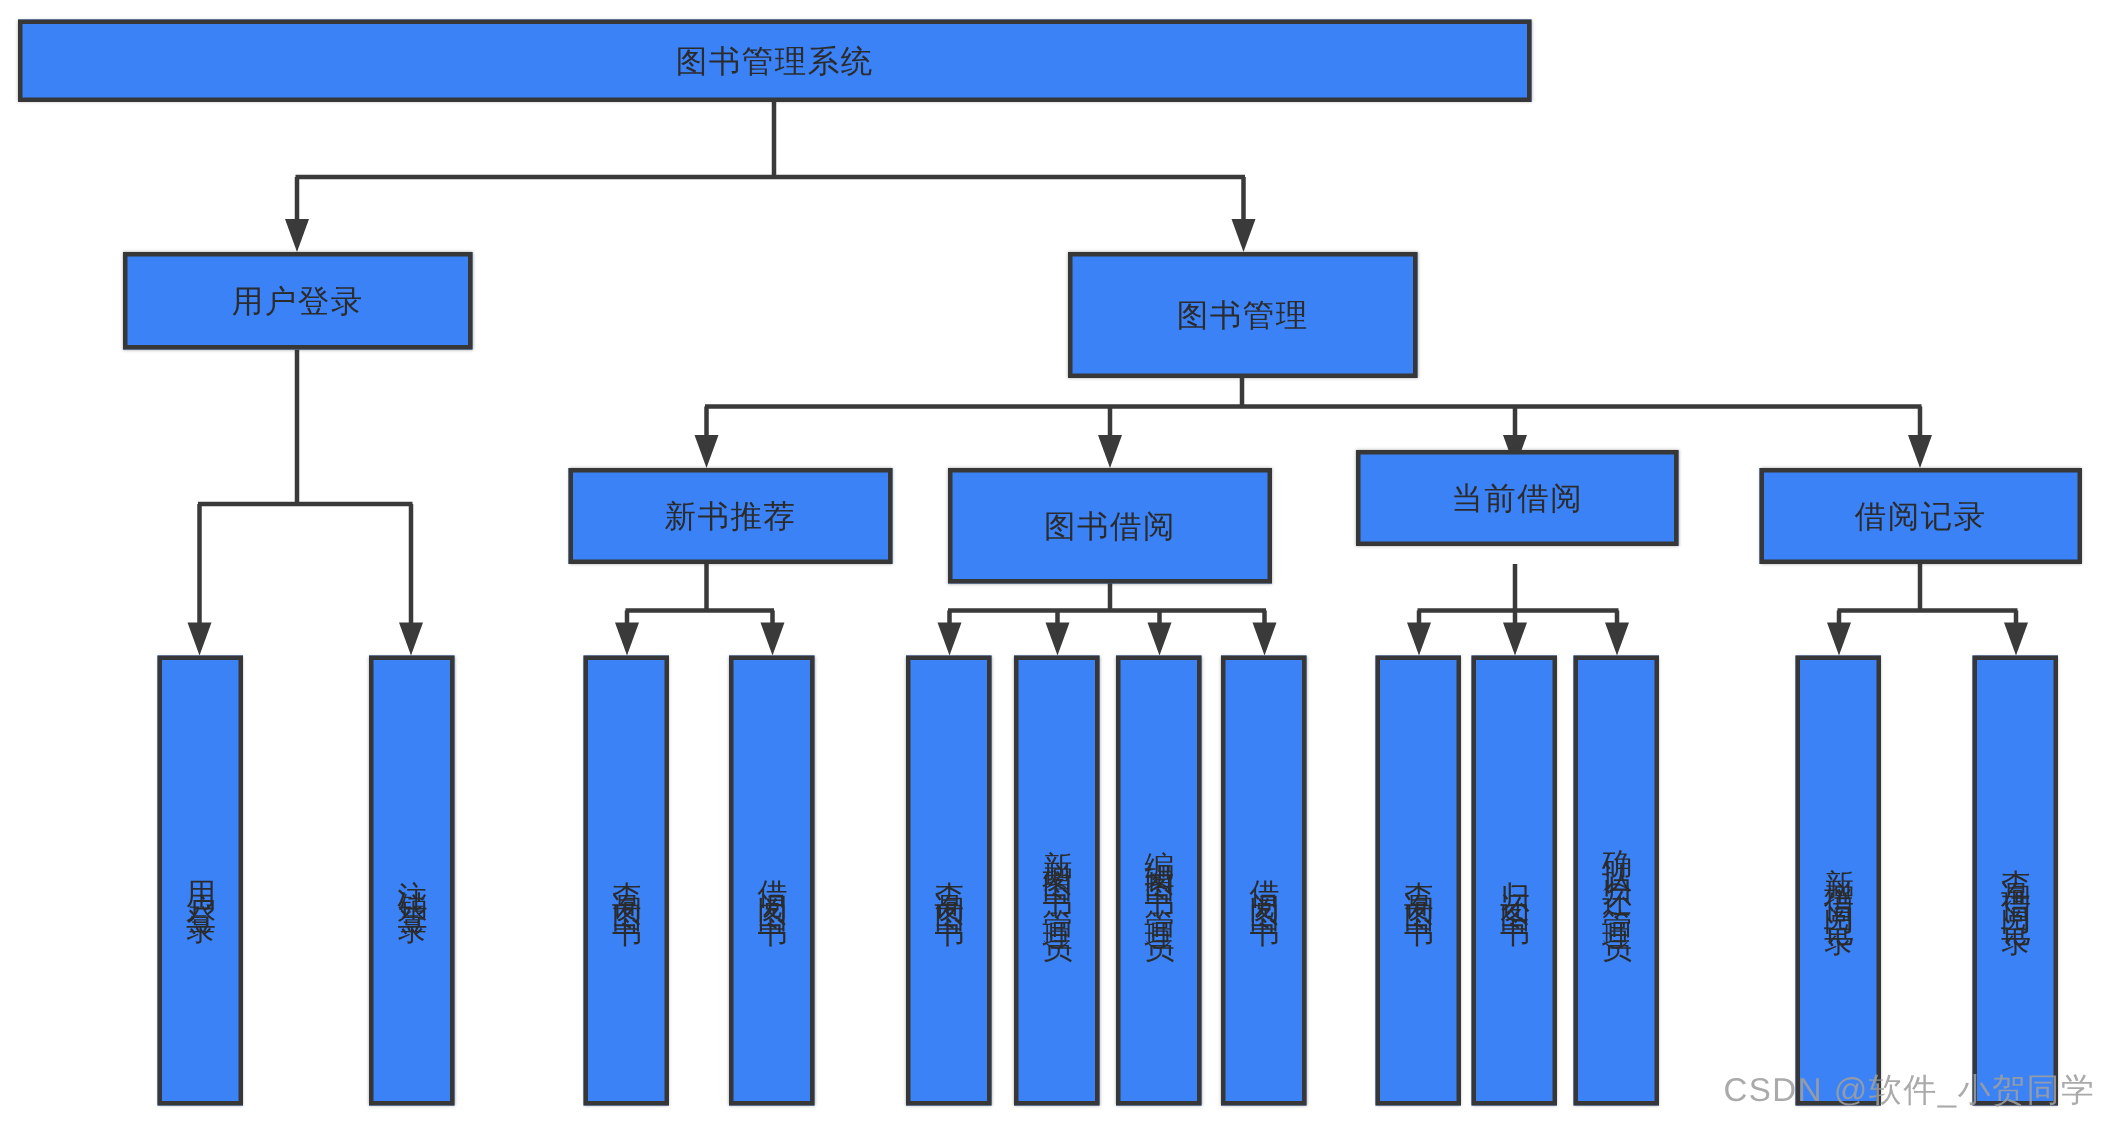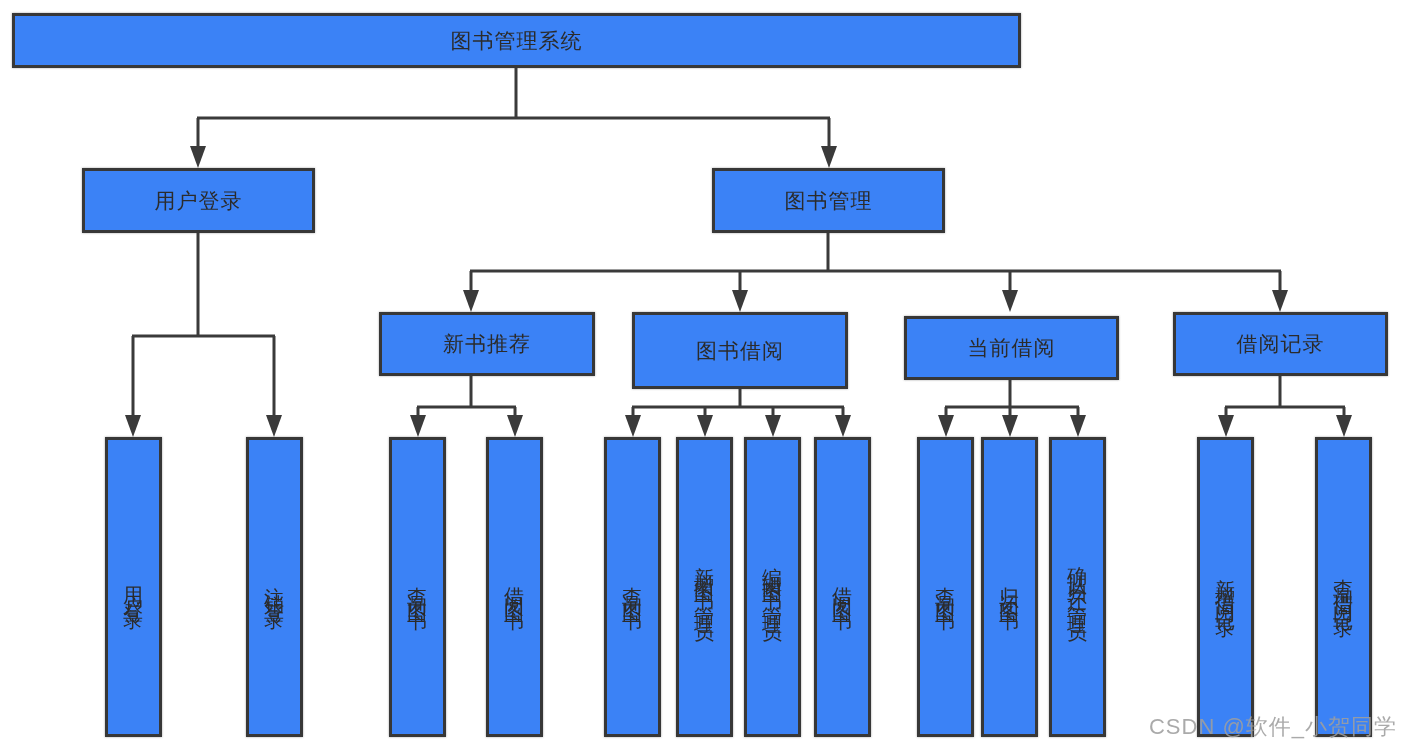--- a/index.html
+++ b/index.html
@@ -92,31 +92,31 @@
     </g>
   </svg>
 
   <div class="node h" style="left:12px;top:13px;width:1009px;height:55px;">
     <span>图书管理系统</span>
   </div>
 
   <div class="node h" style="left:82px;top:168px;width:233px;height:65px;">
     <span>用户登录</span>
   </div>
-  <div class="node h" style="left:712px;top:168px;width:233px;height:65px;text-align:right;">
+  <div class="node h" style="left:712px;top:168px;width:233px;height:84px;text-align:right;">
     <span>图书管理</span>
   </div>
 
   <div class="node h" style="left:363px;top:312px;width:216px;height:64px;margin-left:16px;">
     <span>新书推荐</span>
   </div>
   <div class="node h" style="left:632px;top:312px;width:216px;height:77px;">
     <span>图书借阅</span>
   </div>
-  <div class="node h" style="left:904px;top:316px;width:215px;height:64px;">
+  <div class="node h" style="left:904px;top:300px;width:215px;height:64px;">
     <span>当前借阅</span>
   </div>
   <div class="node h" style="left:1173px;top:312px;width:215px;height:64px;">
     <span>借阅记录</span>
   </div>
 
   <div class="node v" style="left:105px;top:437px;width:57px;height:300px;">
     <span class="vtext">用户登录</span>
   </div>
   <div class="node v" style="left:246px;top:437px;width:57px;height:300px;">

